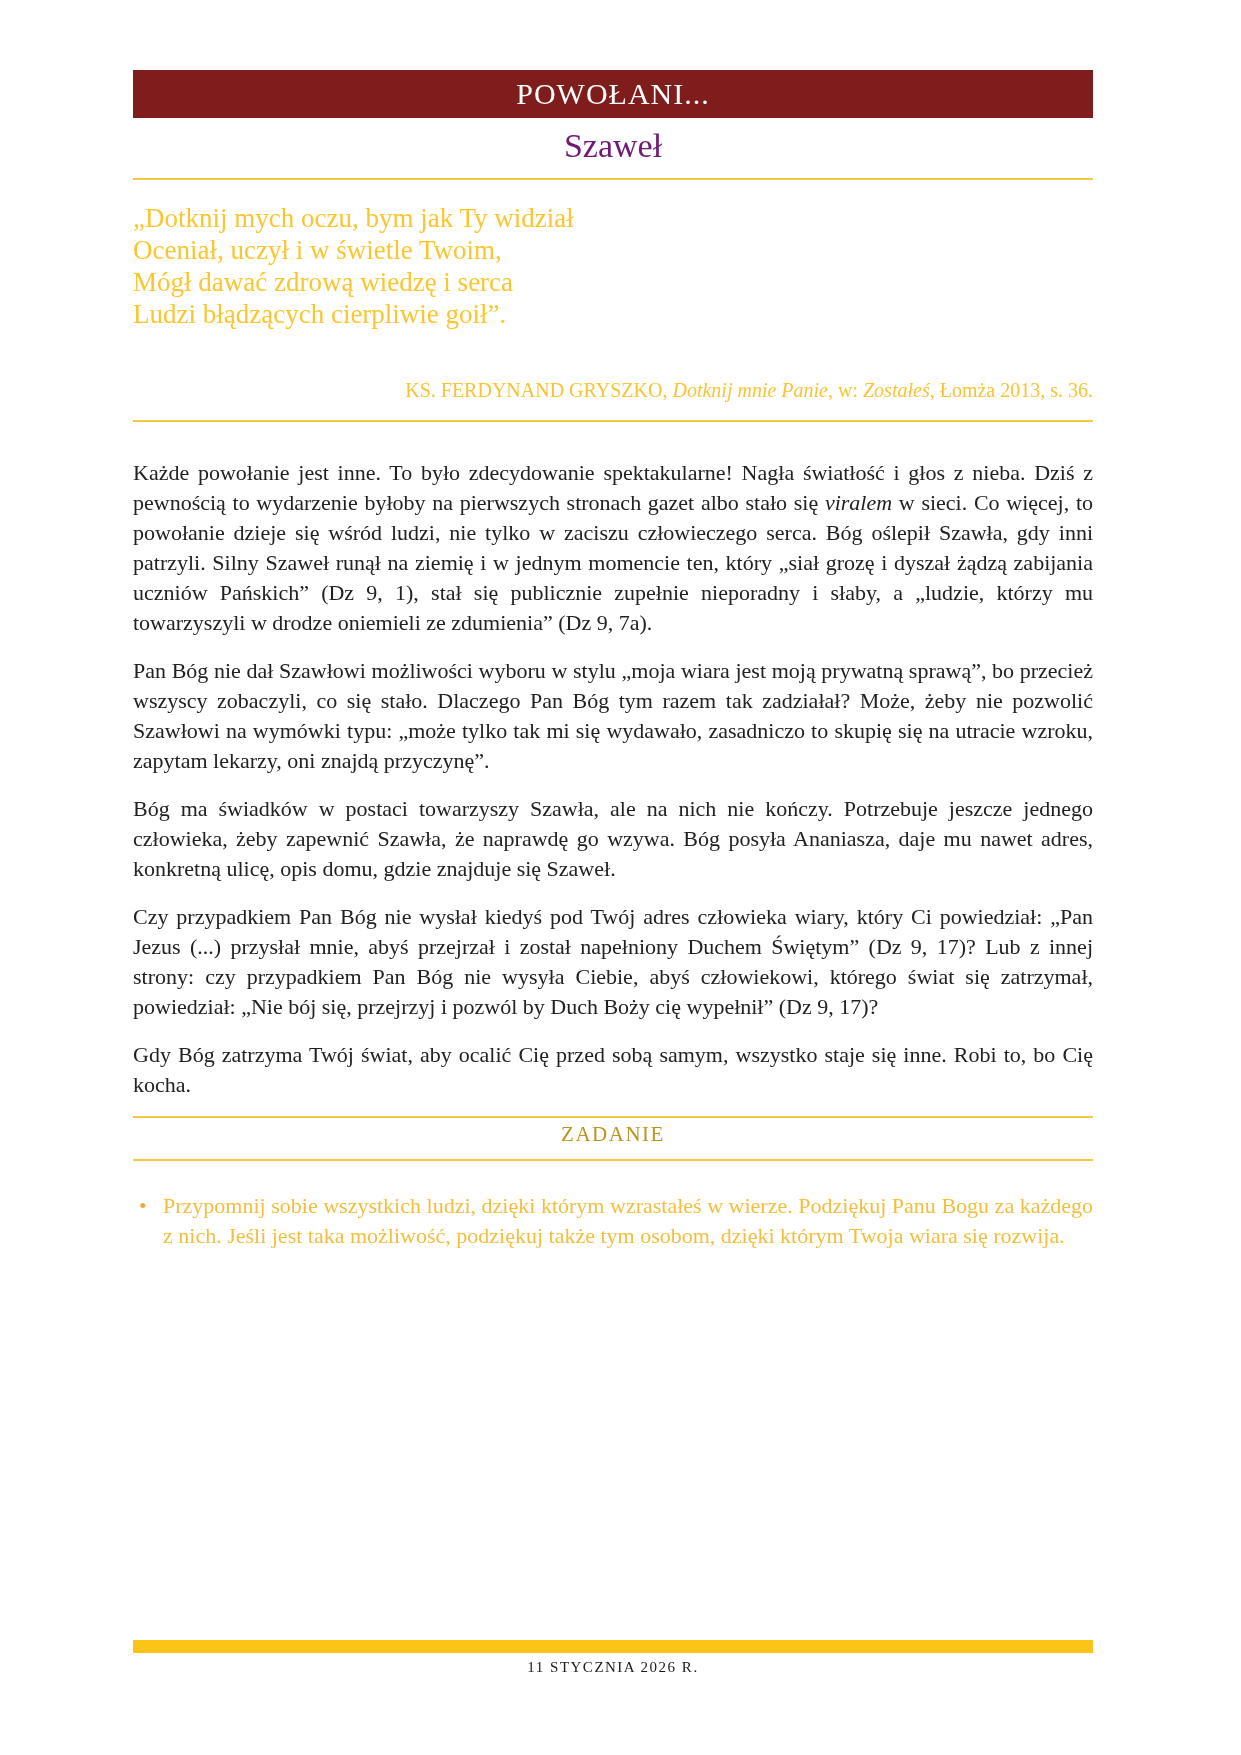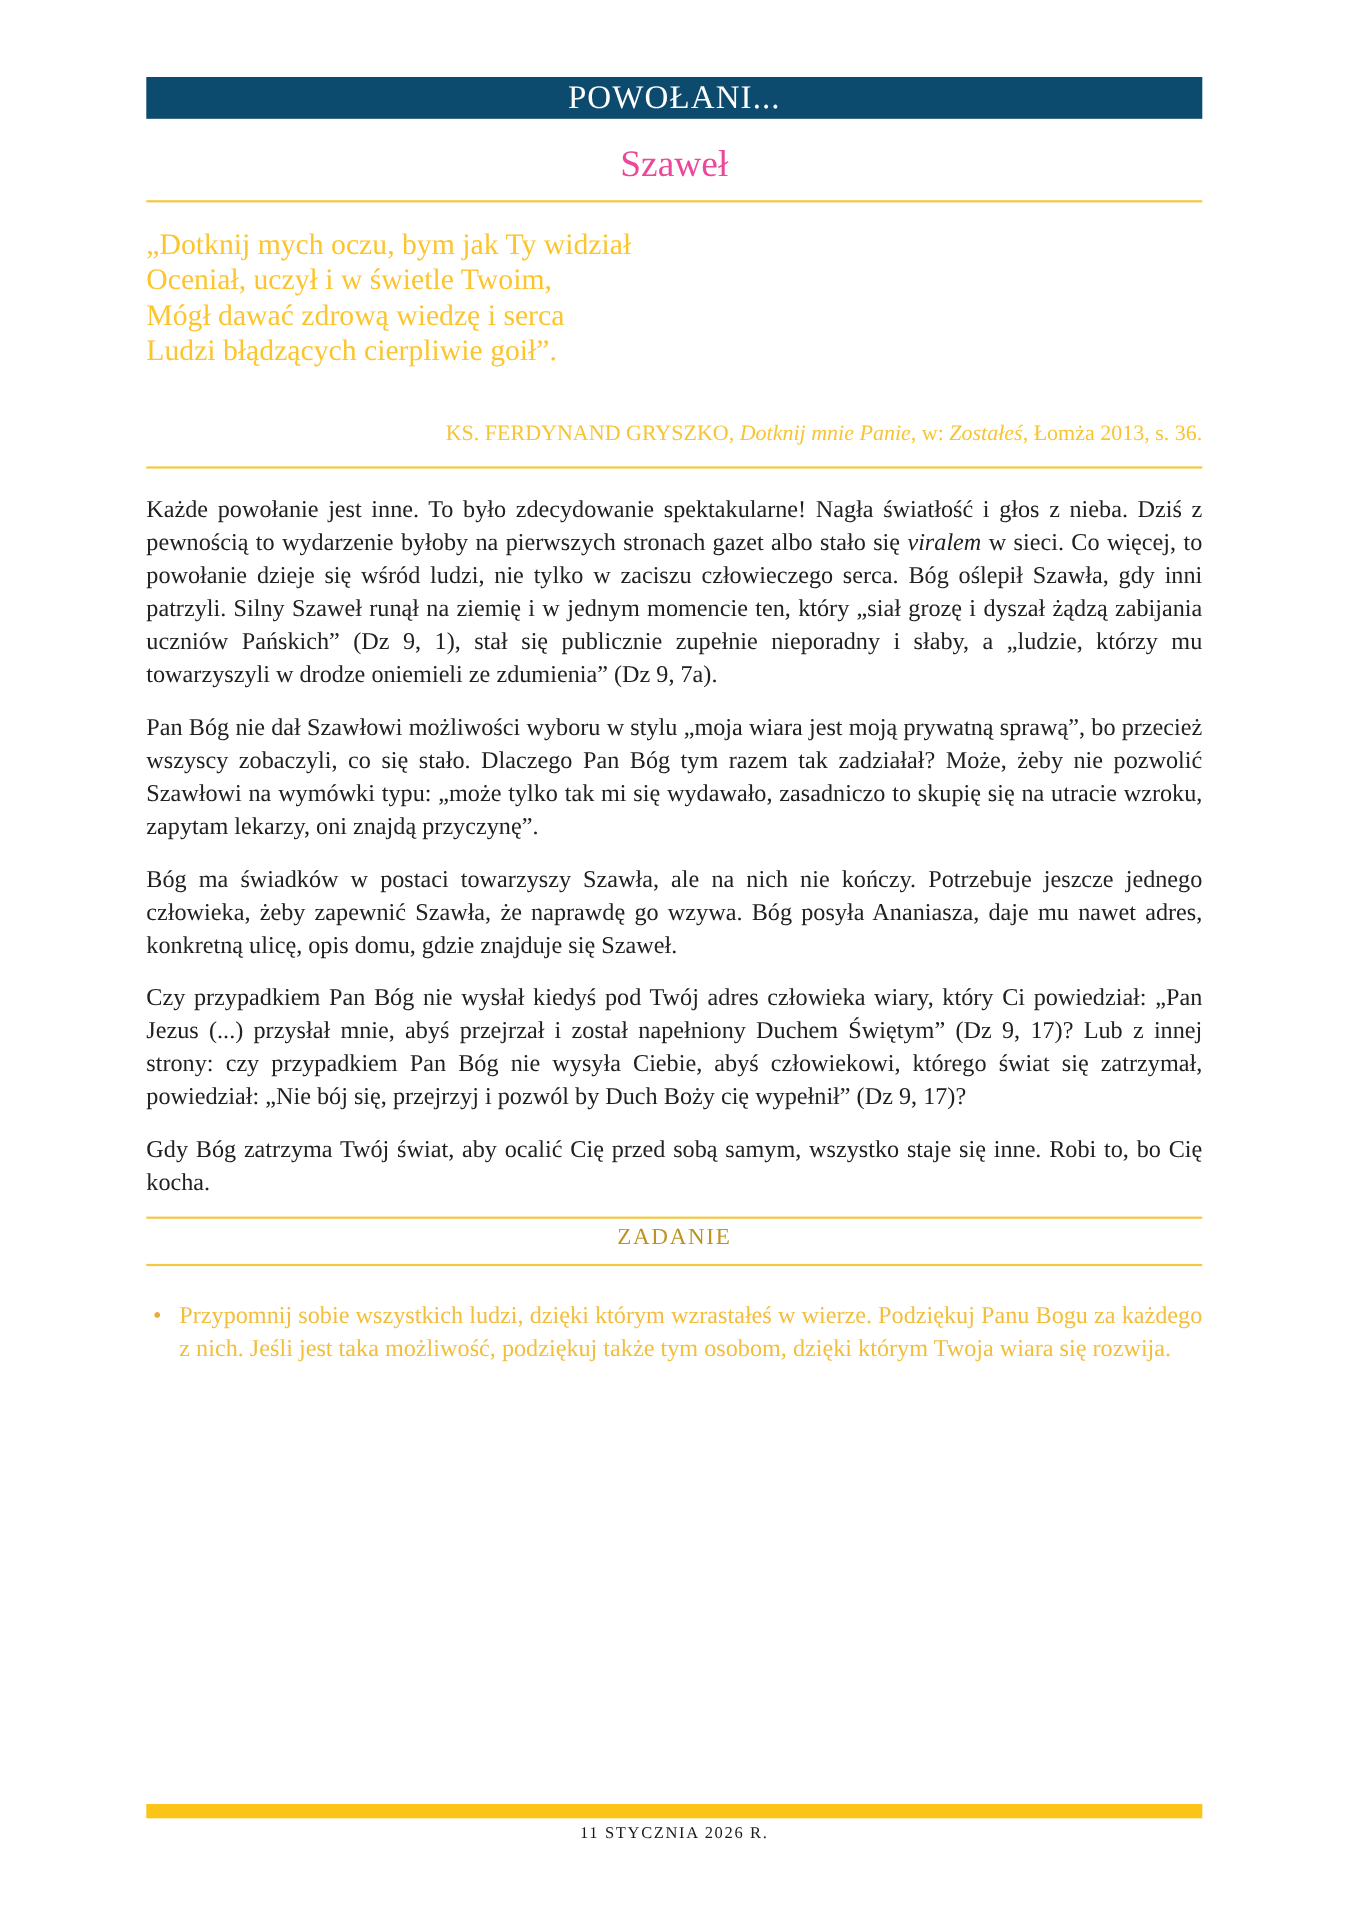--- a/index.html
+++ b/index.html
@@ -16,35 +16,35 @@
     overflow: hidden;
   }
   .content {
     position: absolute;
     left: 133px;
     top: 0;
     width: 960px;
   }
   .banner {
     margin-top: 70px;
-    height: 38px;
-    background: #0c4a6e;
+    height: 48px;
+    background: #7f1d1d;
     display: flex;
     align-items: center;
     justify-content: center;
   }
   .banner-label {
     color: #ffffff;
     font-size: 30px;
     letter-spacing: 1px;
   }
   .page-title {
-    margin-top: 22px;
+    margin-top: 8px;
     text-align: center;
-    color: #ec4899;
+    color: #701a75;
     font-size: 34px;
     line-height: 40px;
   }
   .rule {
     border: none;
     height: 2px;
     background: #F5C842;
     margin: 0;
   }
   .rule-title { margin-top: 12px; }
@@ -57,21 +57,21 @@
   .quote-citation {
     margin-top: 48px;
     text-align: right;
     color: #F8C433;
     font-size: 20px;
     line-height: 24px;
   }
   .italic { font-style: italic; }
   .rule-citation { margin-top: 18px; }
   .body-copy {
-    margin-top: 22px;
+    margin-top: 36px;
     color: #212121;
     font-size: 22px;
     line-height: 30px;
     text-align: justify;
   }
   .body-copy p {
     margin: 0 0 18px 0;
   }
   .body-copy p:last-child { margin-bottom: 0; }
   .rule-task-top { margin-top: 16px; }

